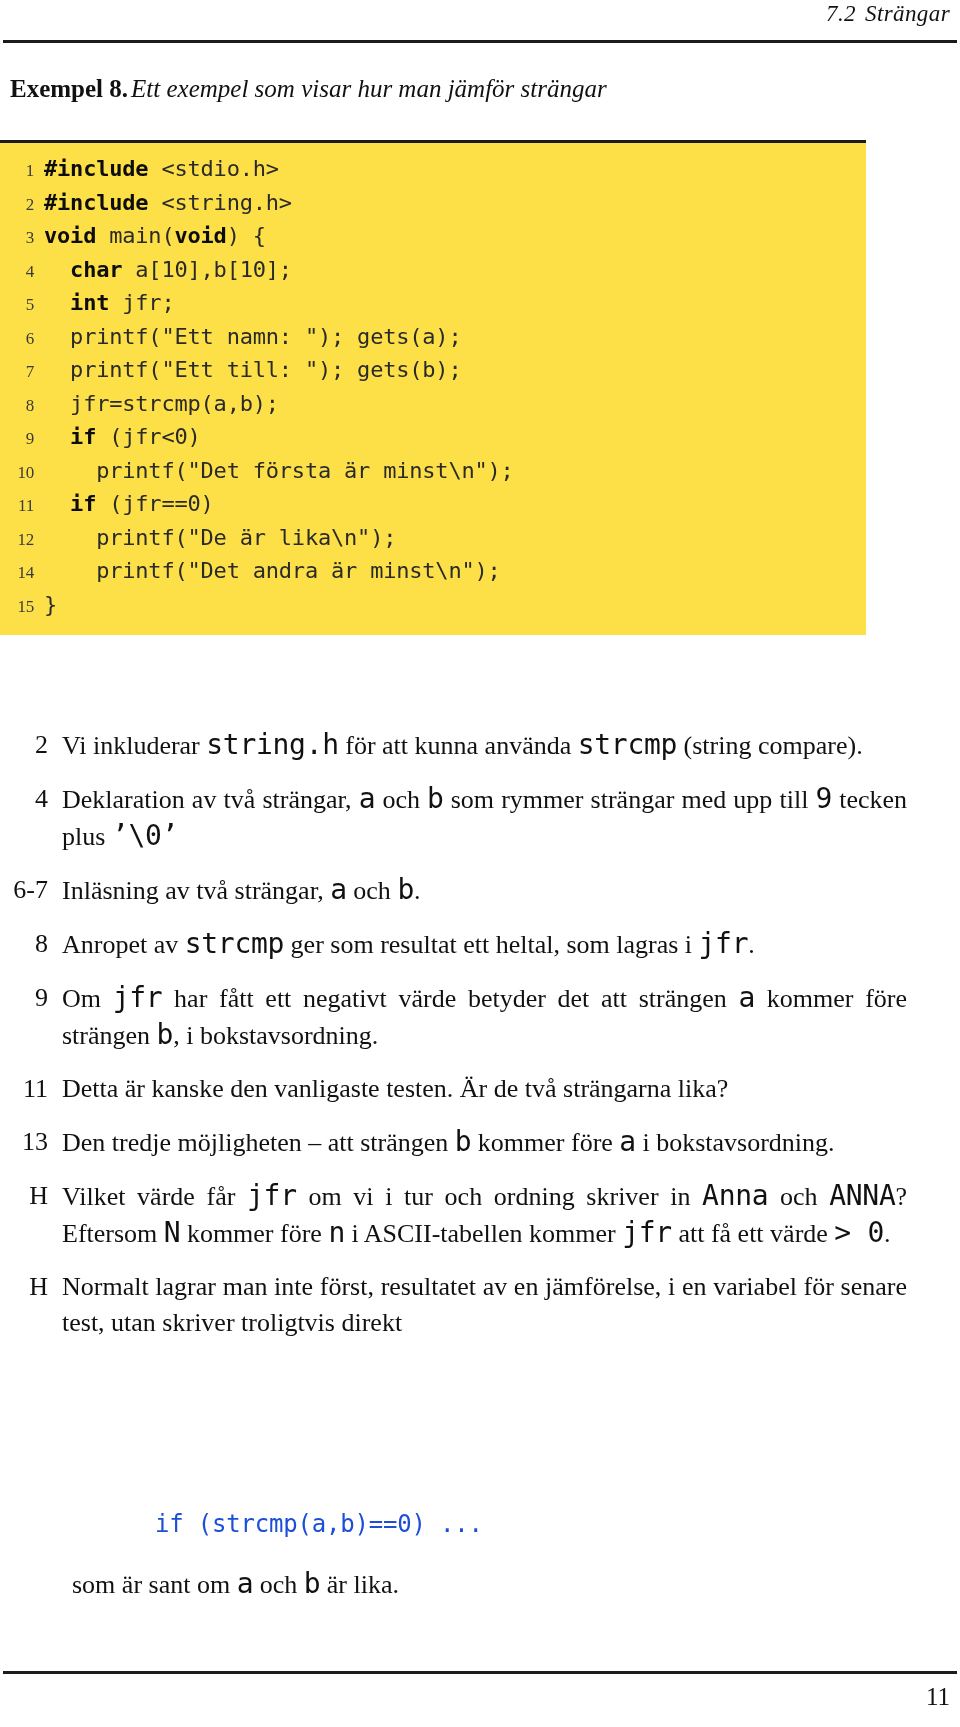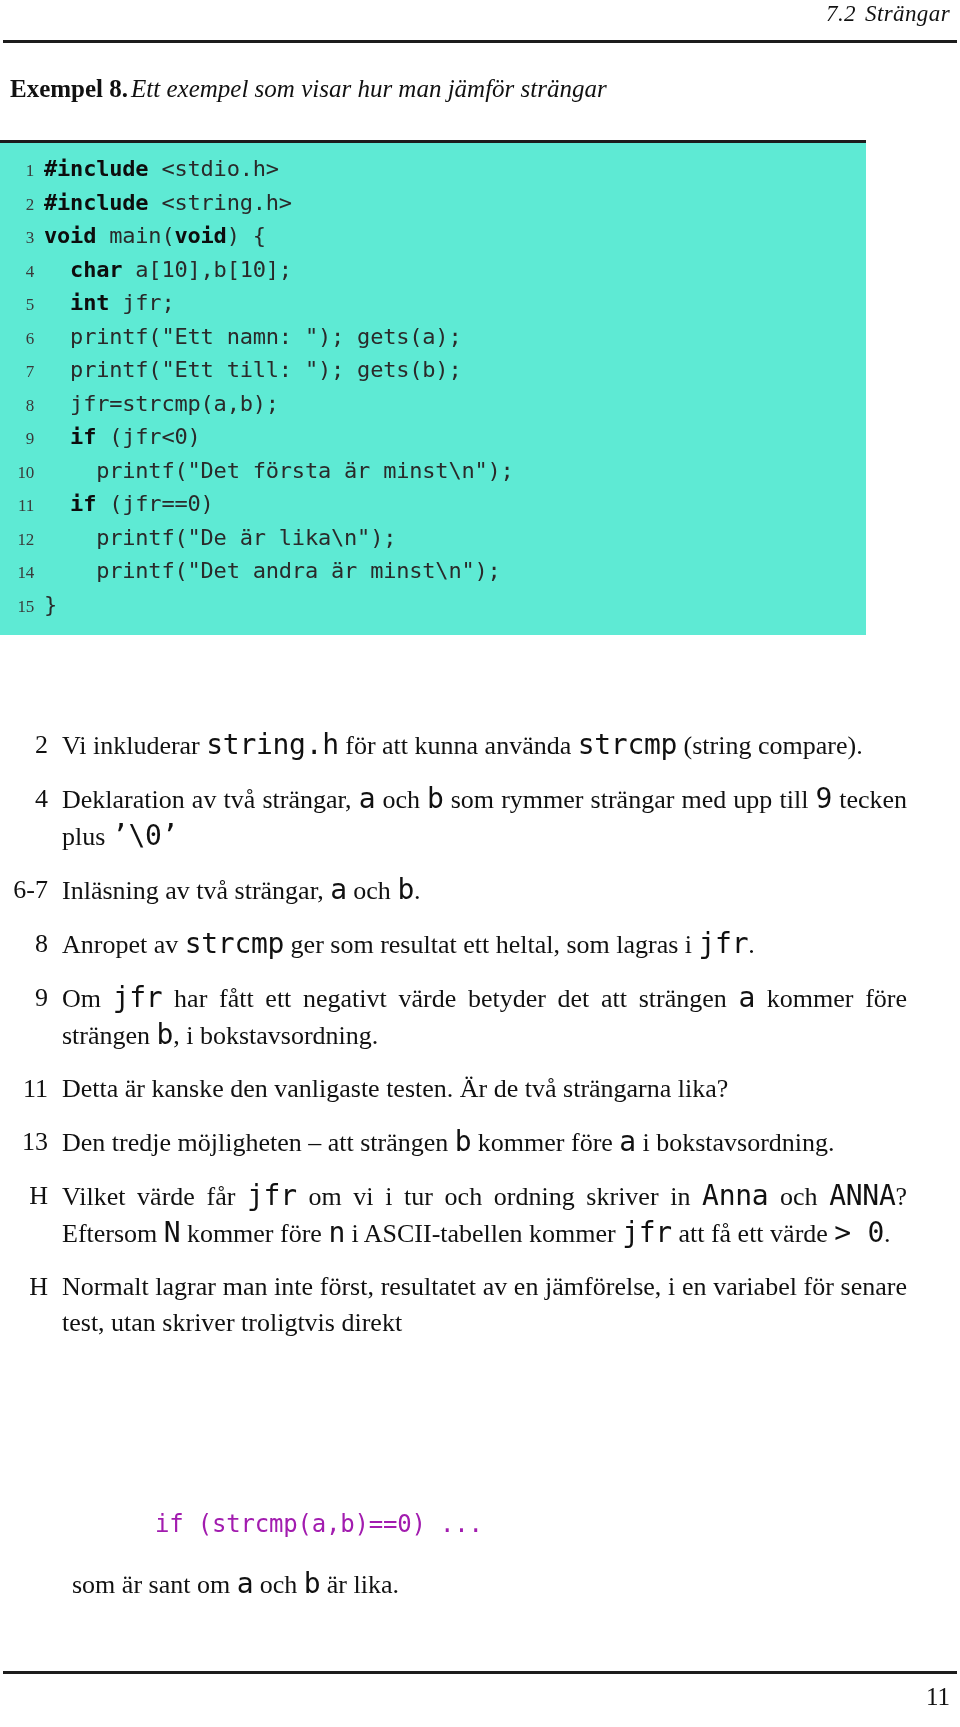--- a/index.html
+++ b/index.html
@@ -66,21 +66,21 @@
     left: 0px;
     top: 140px;
     width: 866px;
   }
   #code-listing .listing-rule {
     height: 0;
     border-top: 3px solid #1c1c1c;
     width: 866px;
   }
   #code-listing .listing-body {
-    background: #5eead4;
+    background: #fde047;
     padding: 9px 0 14px 0;
   }
   .code-line {
     display: block;
     height: 33.5px;
     line-height: 33.5px;
     white-space: pre;
     font-family: "DejaVu Sans Mono", "Liberation Mono", monospace;
     font-size: 22px;
     color: #2a2a2a;
@@ -137,21 +137,21 @@
   }
 
   
   #snippet {
     position: absolute;
     top: 1510px;
     left: 155px;
     font-family: "DejaVu Sans Mono", "Liberation Mono", monospace;
     font-size: 24px;
     white-space: pre;
-    color: #a21caf;
+    color: #1d4ed8;
     letter-spacing: -0.2px;
   }
   #closing-line {
     position: absolute;
     top: 1566px;
     left: 72px;
     font-size: 26px;
     line-height: 36px;
   }
 

